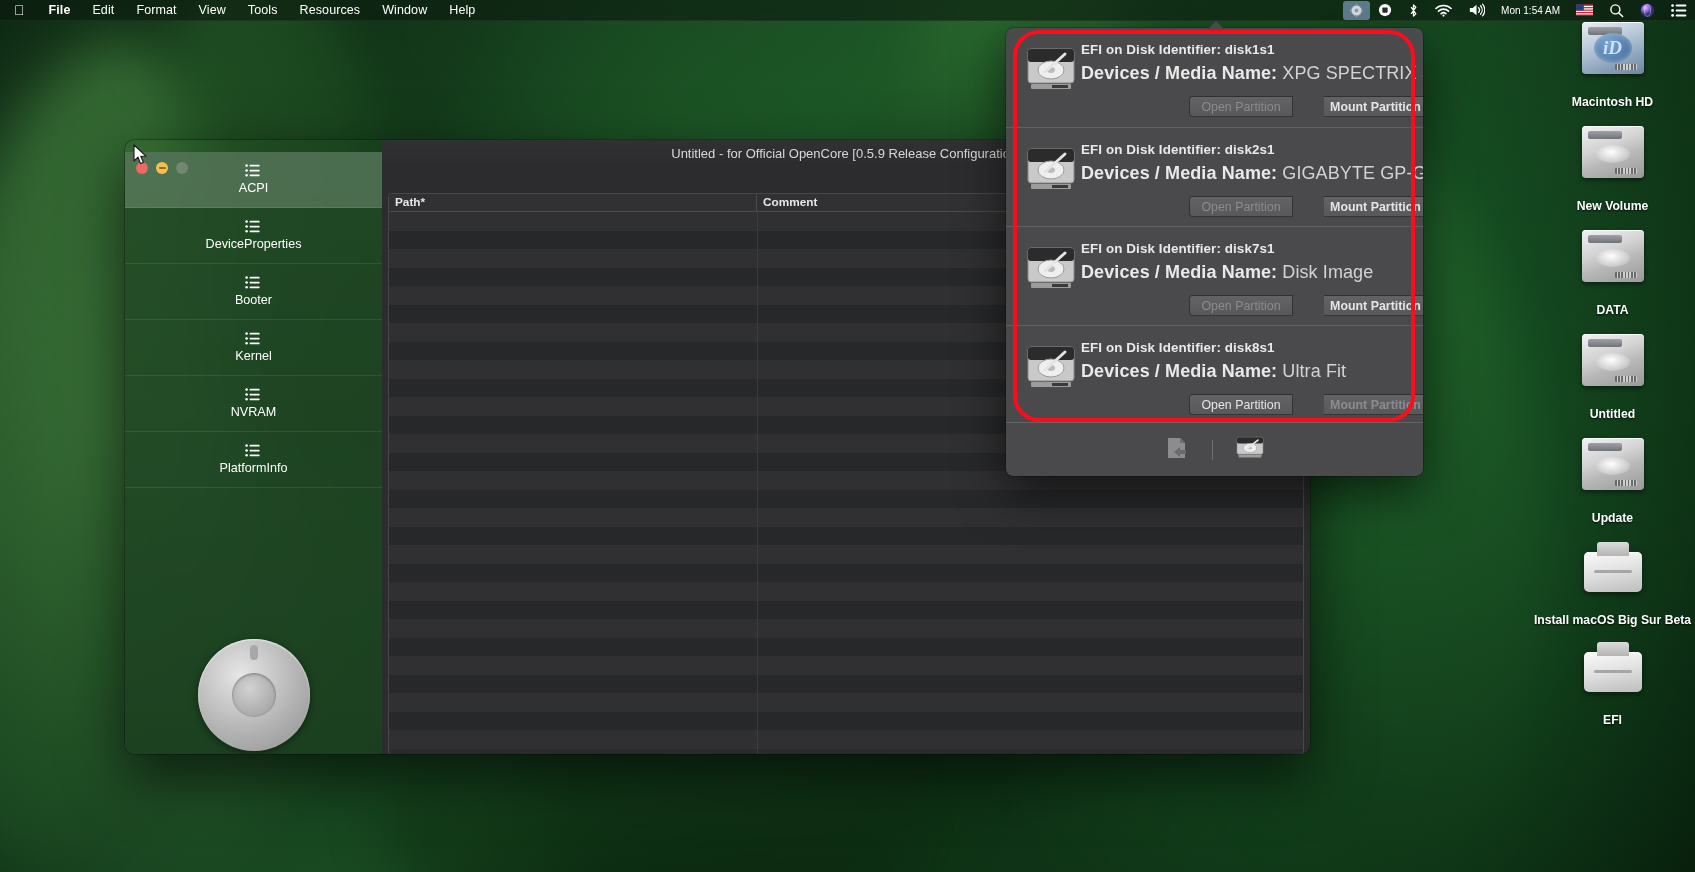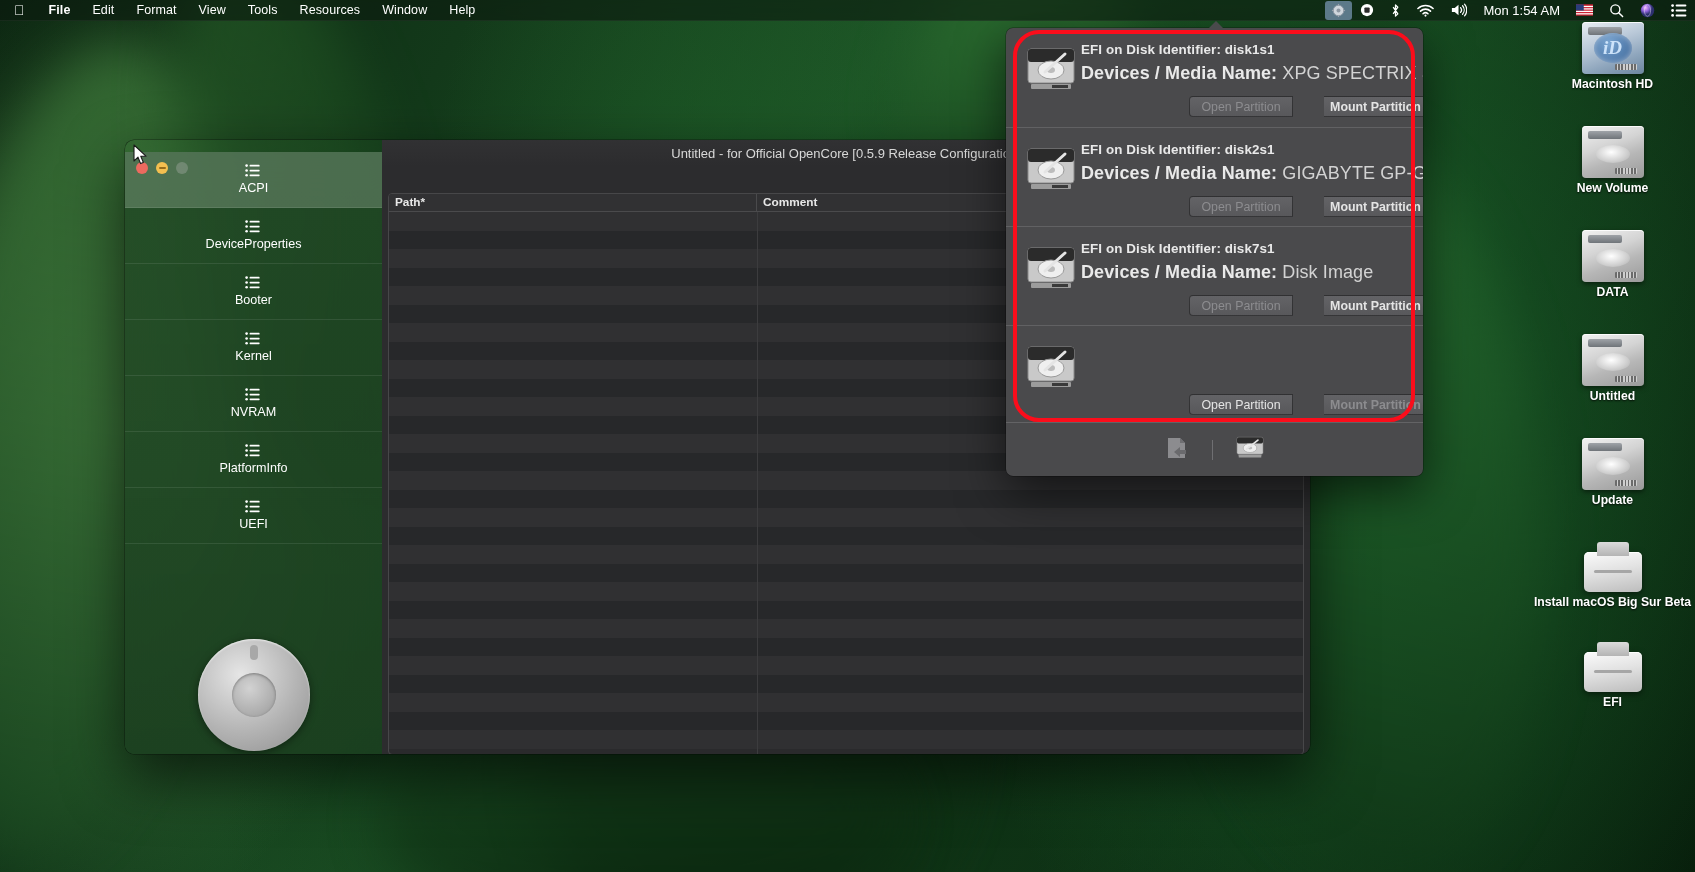--- a/index.html
+++ b/index.html
@@ -44,21 +44,21 @@
   }
   #menubar .apple { padding:0 13px 0 14px; font-size:14px; line-height:1; }
   .menu-item {
     padding:0 11px; height:21px; line-height:21px;
     font-size:12.5px; white-space:nowrap; letter-spacing:.1px;
   }
   .menu-item.bold { font-weight:bold; }
   #menubar .spacer { flex:1; }
   .status-item {
     height:21px; display:flex; align-items:center; justify-content:center;
-    padding:0 8px; font-size:13px; white-space:nowrap;
+    padding:0 8px; font-size:10px; white-space:nowrap;
   }
   .status-item.highlight {
     background:rgba(140,170,210,.62);
     border-radius:3px; padding:0 6px; height:19px;
   }
   .si-ico { display:block; }
 
   
   #appwin {
     position:absolute; left:125px; top:140px; width:1185px; height:614px;
@@ -207,21 +207,21 @@
     position:absolute; left:1013px; top:30px; width:402px; height:392px;
     border:4px solid #fb0d1b; border-radius:26px;
     z-index:55; pointer-events:none;
   }
 
   
   #desk { position:absolute; right:0; top:22px; width:165px; z-index:10; }
   .dicon { width:165px; text-align:center; position:absolute; }
   .dicon .label {
     color:#fff; font-size:12.2px; font-weight:bold;
-    margin-top:3px; line-height:14px;
+    margin-top:21px; line-height:14px;
     text-shadow:0 1px 2px rgba(0,0,0,.85);
   }
   .hdd { width:62px; height:52px; margin:0 auto; position:relative; }
   .hdd .body {
     position:absolute; inset:0; border-radius:4px;
     background:linear-gradient(160deg,#f2f2f2 0%,#d4d4d4 38%,#b7b7b7 62%,#9a9a9a 100%);
     box-shadow:0 2px 5px rgba(0,0,0,.5), inset 0 1px 0 rgba(255,255,255,.85);
   }
   .hdd .top-strip {
     position:absolute; left:6px; top:5px; width:34px; height:8px;
@@ -475,33 +475,20 @@
             <rect x="4.6" y=".8" width="10" height="1.7" rx=".6"></rect>
         <circle cx="1.6" cy="6.5" r="1.3"></circle>
             <rect x="4.6" y="5.7" width="10" height="1.7" rx=".6"></rect>
         <circle cx="1.6" cy="11.3" r="1.3"></circle>
             <rect x="4.6" y="10.5" width="10" height="1.7" rx=".6"></rect>
           </g>
       </svg>
       <span>PlatformInfo</span>
     </div>
 
-    <div class="side-item">
-      <svg class="list-ico" viewBox="0 0 17 13">
-        <g fill="#ffffff">
-            <circle cx="1.6" cy="1.6" r="1.3"></circle>
-            <rect x="4.6" y=".8" width="10" height="1.7" rx=".6"></rect>
-        <circle cx="1.6" cy="6.5" r="1.3"></circle>
-            <rect x="4.6" y="5.7" width="10" height="1.7" rx=".6"></rect>
-        <circle cx="1.6" cy="11.3" r="1.3"></circle>
-            <rect x="4.6" y="10.5" width="10" height="1.7" rx=".6"></rect>
-          </g>
-      </svg>
-      <span>UEFI</span>
-    </div>
 
     <div id="dial"></div>
 
   </div>
 
   <div id="content">
     <div id="titlebar">
       <span>Untitled - for Official OpenCore [0.5.9 Release Configuration]</span>
     </div>
 
@@ -631,20 +618,27 @@
   <div class="disk-row">
     <svg class="disk-ico" viewBox="0 0 52 52">
       <rect x="3" y="7" width="46" height="34" rx="3" fill="#c9c9c9" stroke="#8a8a8a"></rect>
       <rect x="3" y="7" width="46" height="13" rx="3" fill="#2b2b2b"></rect>
       <ellipse cx="26" cy="28" rx="13" ry="9" fill="#efefef" stroke="#9a9a9a"></ellipse>
       <ellipse cx="26" cy="28" rx="4" ry="3" fill="#bcbcbc"></ellipse>
       <path d="M40 12 L20 30" stroke="#e4e4e4" stroke-width="3" stroke-linecap="round"></path>
       <rect x="6" y="42" width="40" height="5" rx="1" fill="#9c9c9c"></rect>
       <rect x="27" y="43" width="16" height="3" fill="#3a3a3a"></rect>
     </svg>
+    <div class="disk-txt">
+      <div class="disk-title">EFI on Disk Identifier: disk8s1</div>
+      <div class="disk-sub">
+        <b>Devices / Media Name:</b>
+        <span>Ultra Fit</span>
+      </div>
+    </div>
     <div class="btn-row">
       <div class="pbtn">Open Partition</div>
       <div class="pbtn disabled">Mount Partition</div>
     </div>
   </div>
 
   <div id="popup-foot">
     <div>
       <svg width="26" height="26" viewBox="0 0 26 26">
         <path d="M4 3 H16 L21 8 V23 H4 Z" fill="#8c8c8f"></path>

